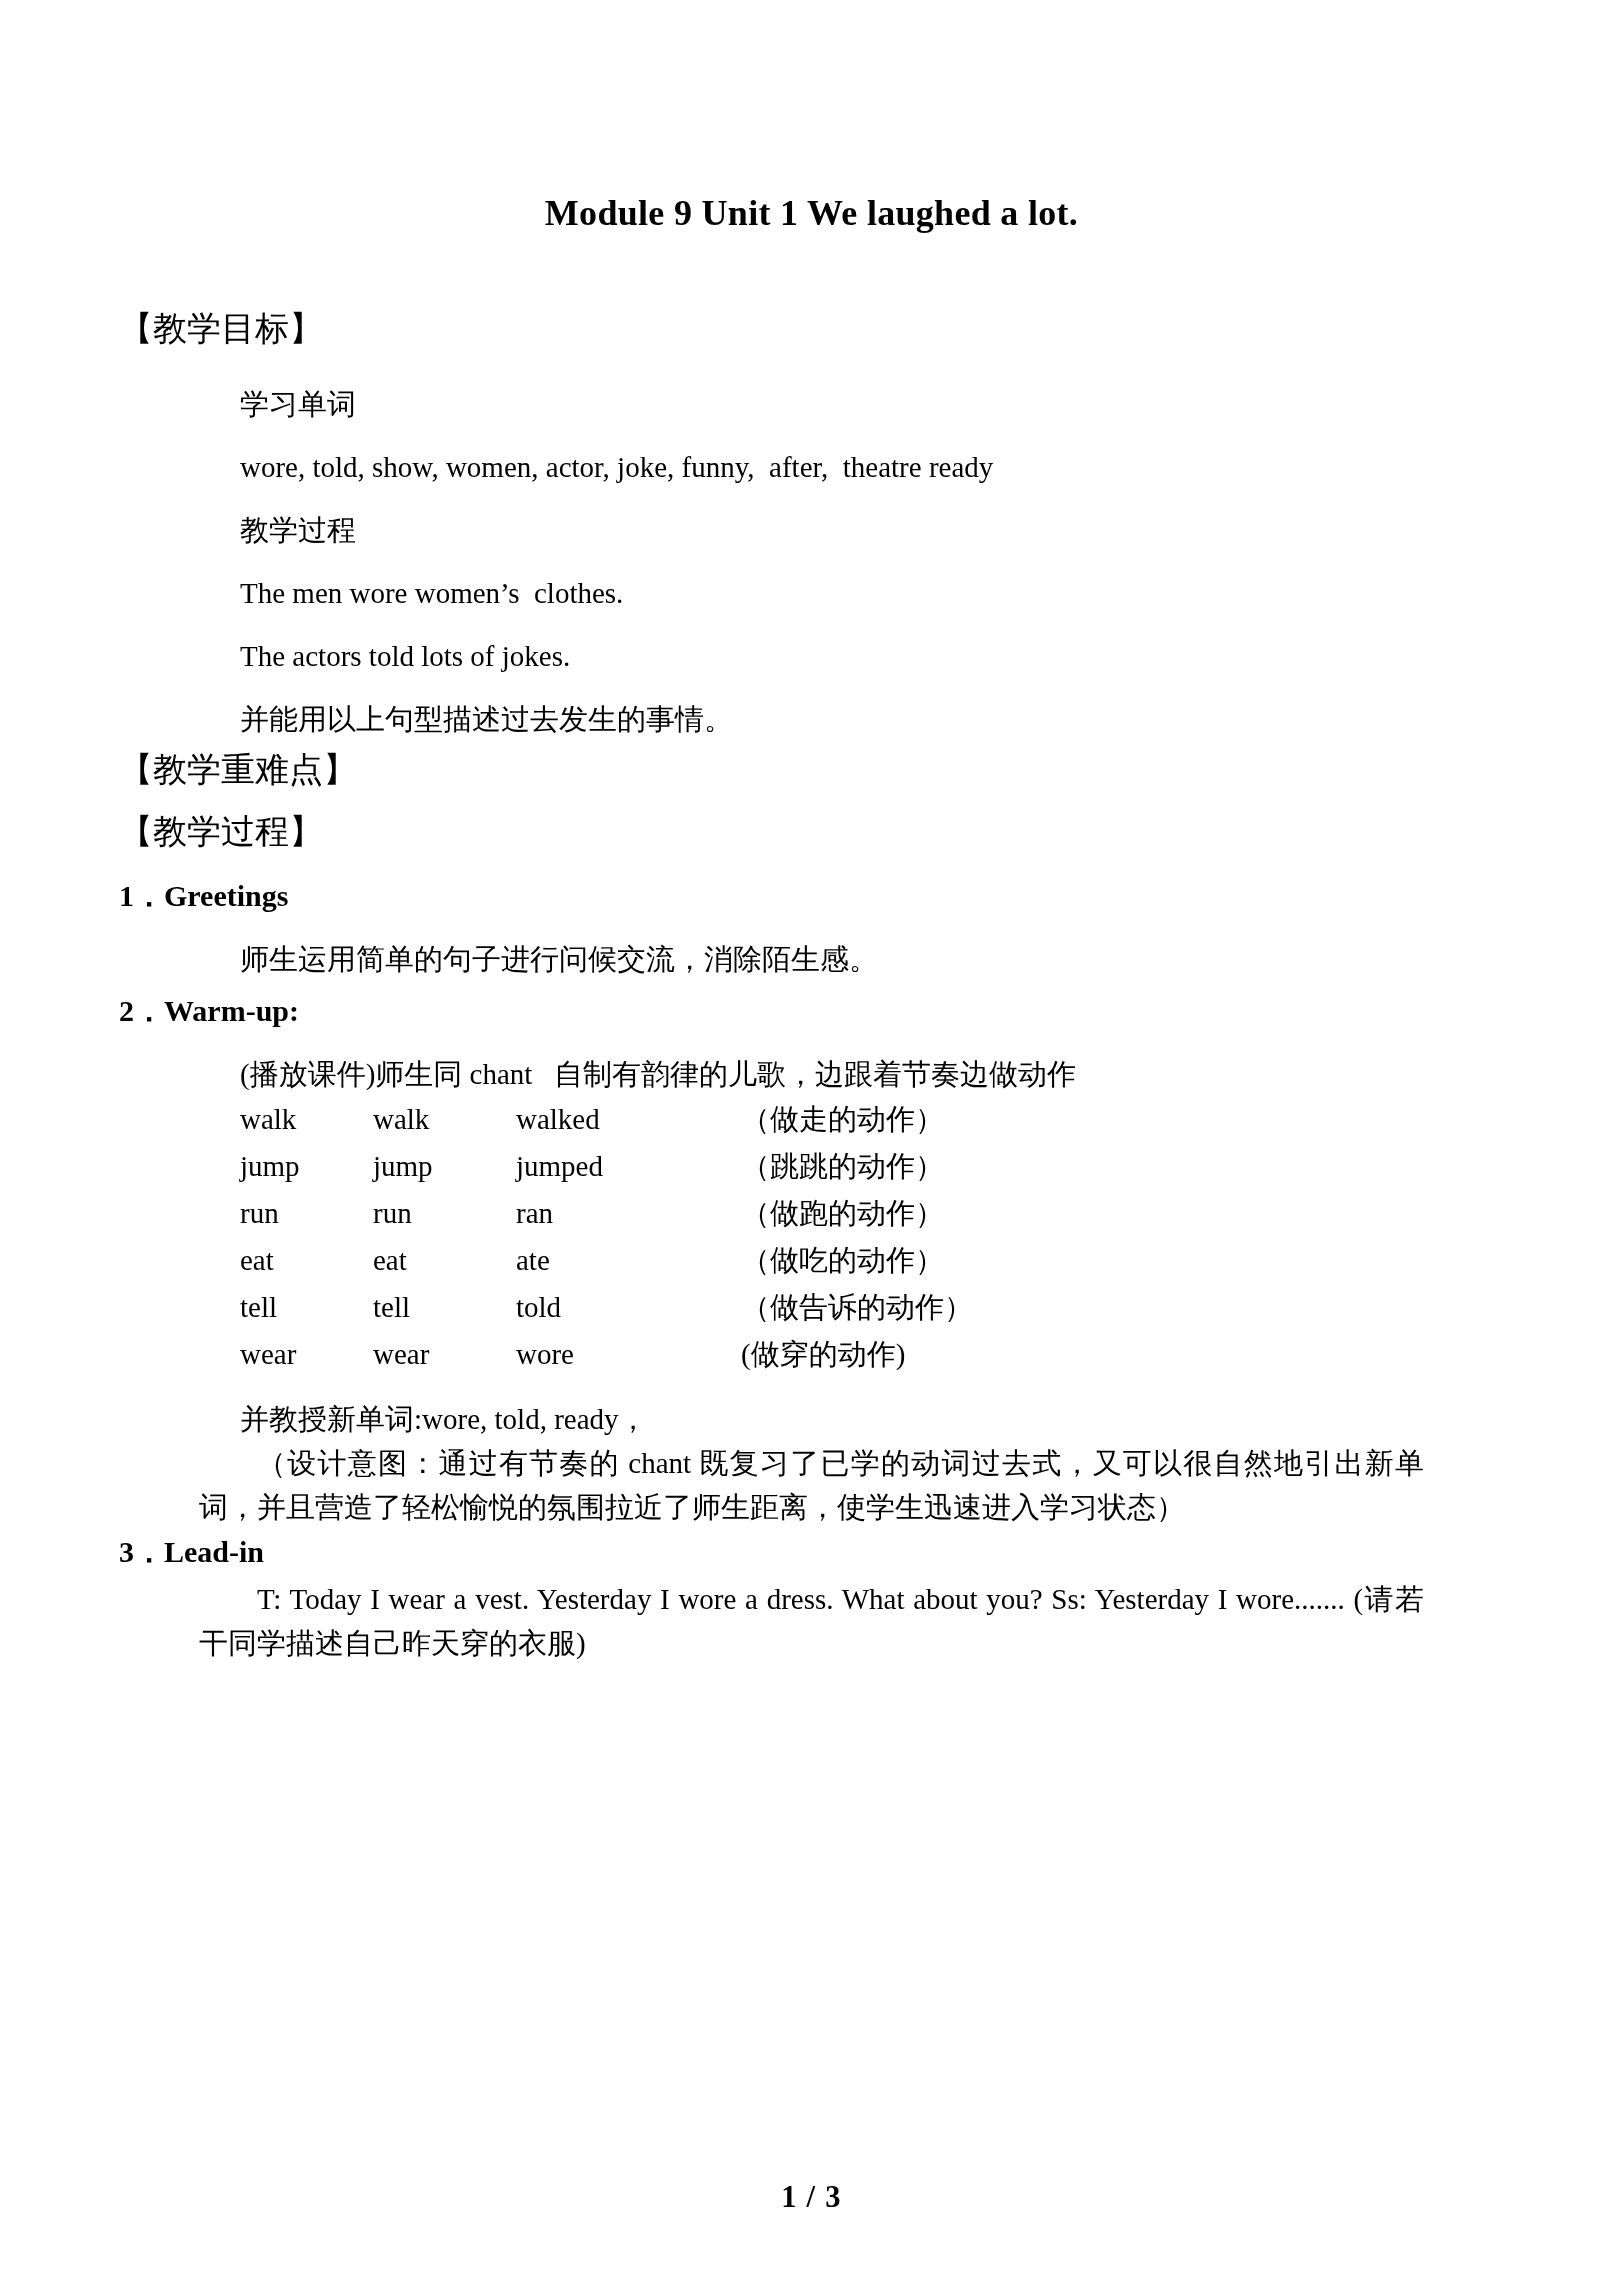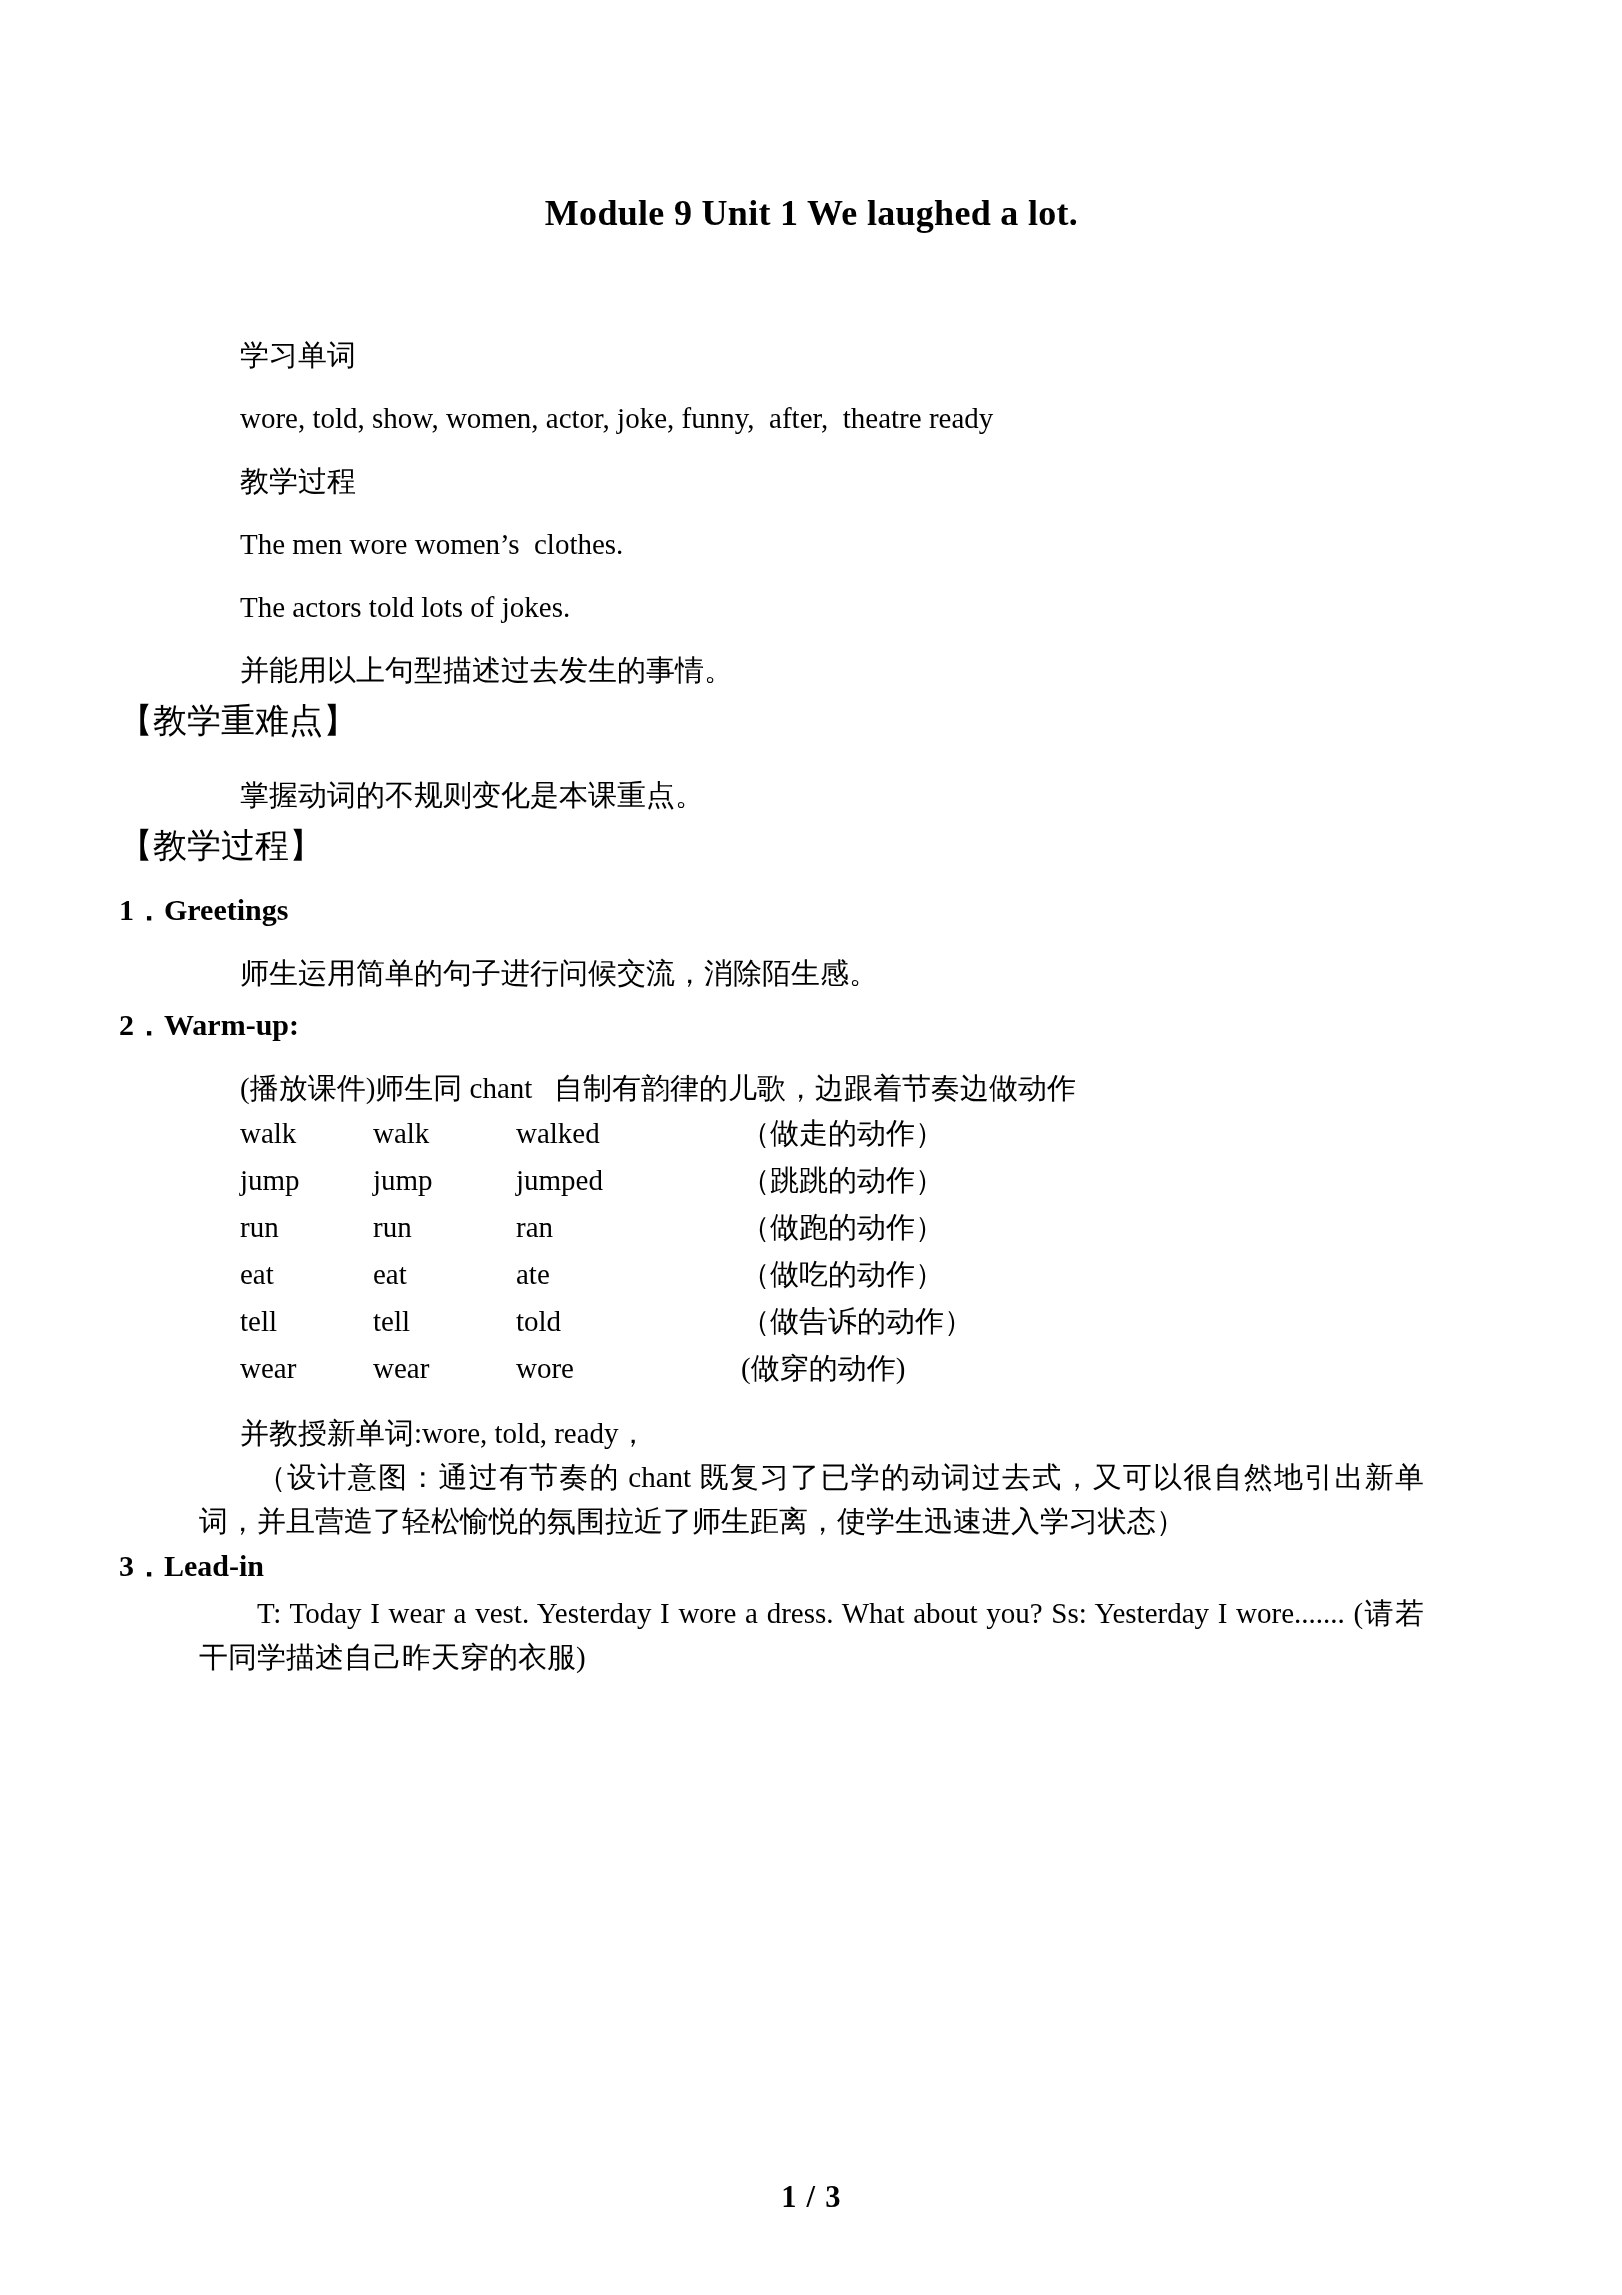--- a/index.html
+++ b/index.html
@@ -98,33 +98,33 @@
     letter-spacing: 1.3px;
   }
 </style>
 </head>
 <body>
 
 <div class="page">
 
   <h1 class="doc-title">Module 9 Unit 1 We laughed a lot.</h1>
 
+  <div class="bracket-head">【教学目标】</div>
   <div class="gap-sm"></div>
   <p class="line indent1">学习单词</p>
   <p class="line indent1">wore, told, show, women, actor, joke, funny,  after,  theatre ready</p>
   <p class="line indent1">教学过程</p>
   <p class="line indent1">The men wore women’s  clothes.</p>
   <p class="line indent1">The actors told lots of jokes.</p>
   <p class="line indent1">并能用以上句型描述过去发生的事情。</p>
 
   <div class="gap-sm"></div>
 
   <div class="bracket-head">【教学重难点】</div>
   <div class="gap-sm"></div>
-  <p class="line indent1">掌握动词的不规则变化是本课重点。</p>
 
   <div class="gap-sm"></div>
 
   <div class="bracket-head">【教学过程】</div>
   <div class="gap-md"></div>
 
   <div class="step-head"><span>1．</span><span>Greetings</span></div>
   <p class="line indent1">师生运用简单的句子进行问候交流，消除陌生感。</p>
 
   <div class="gap-sm"></div>

